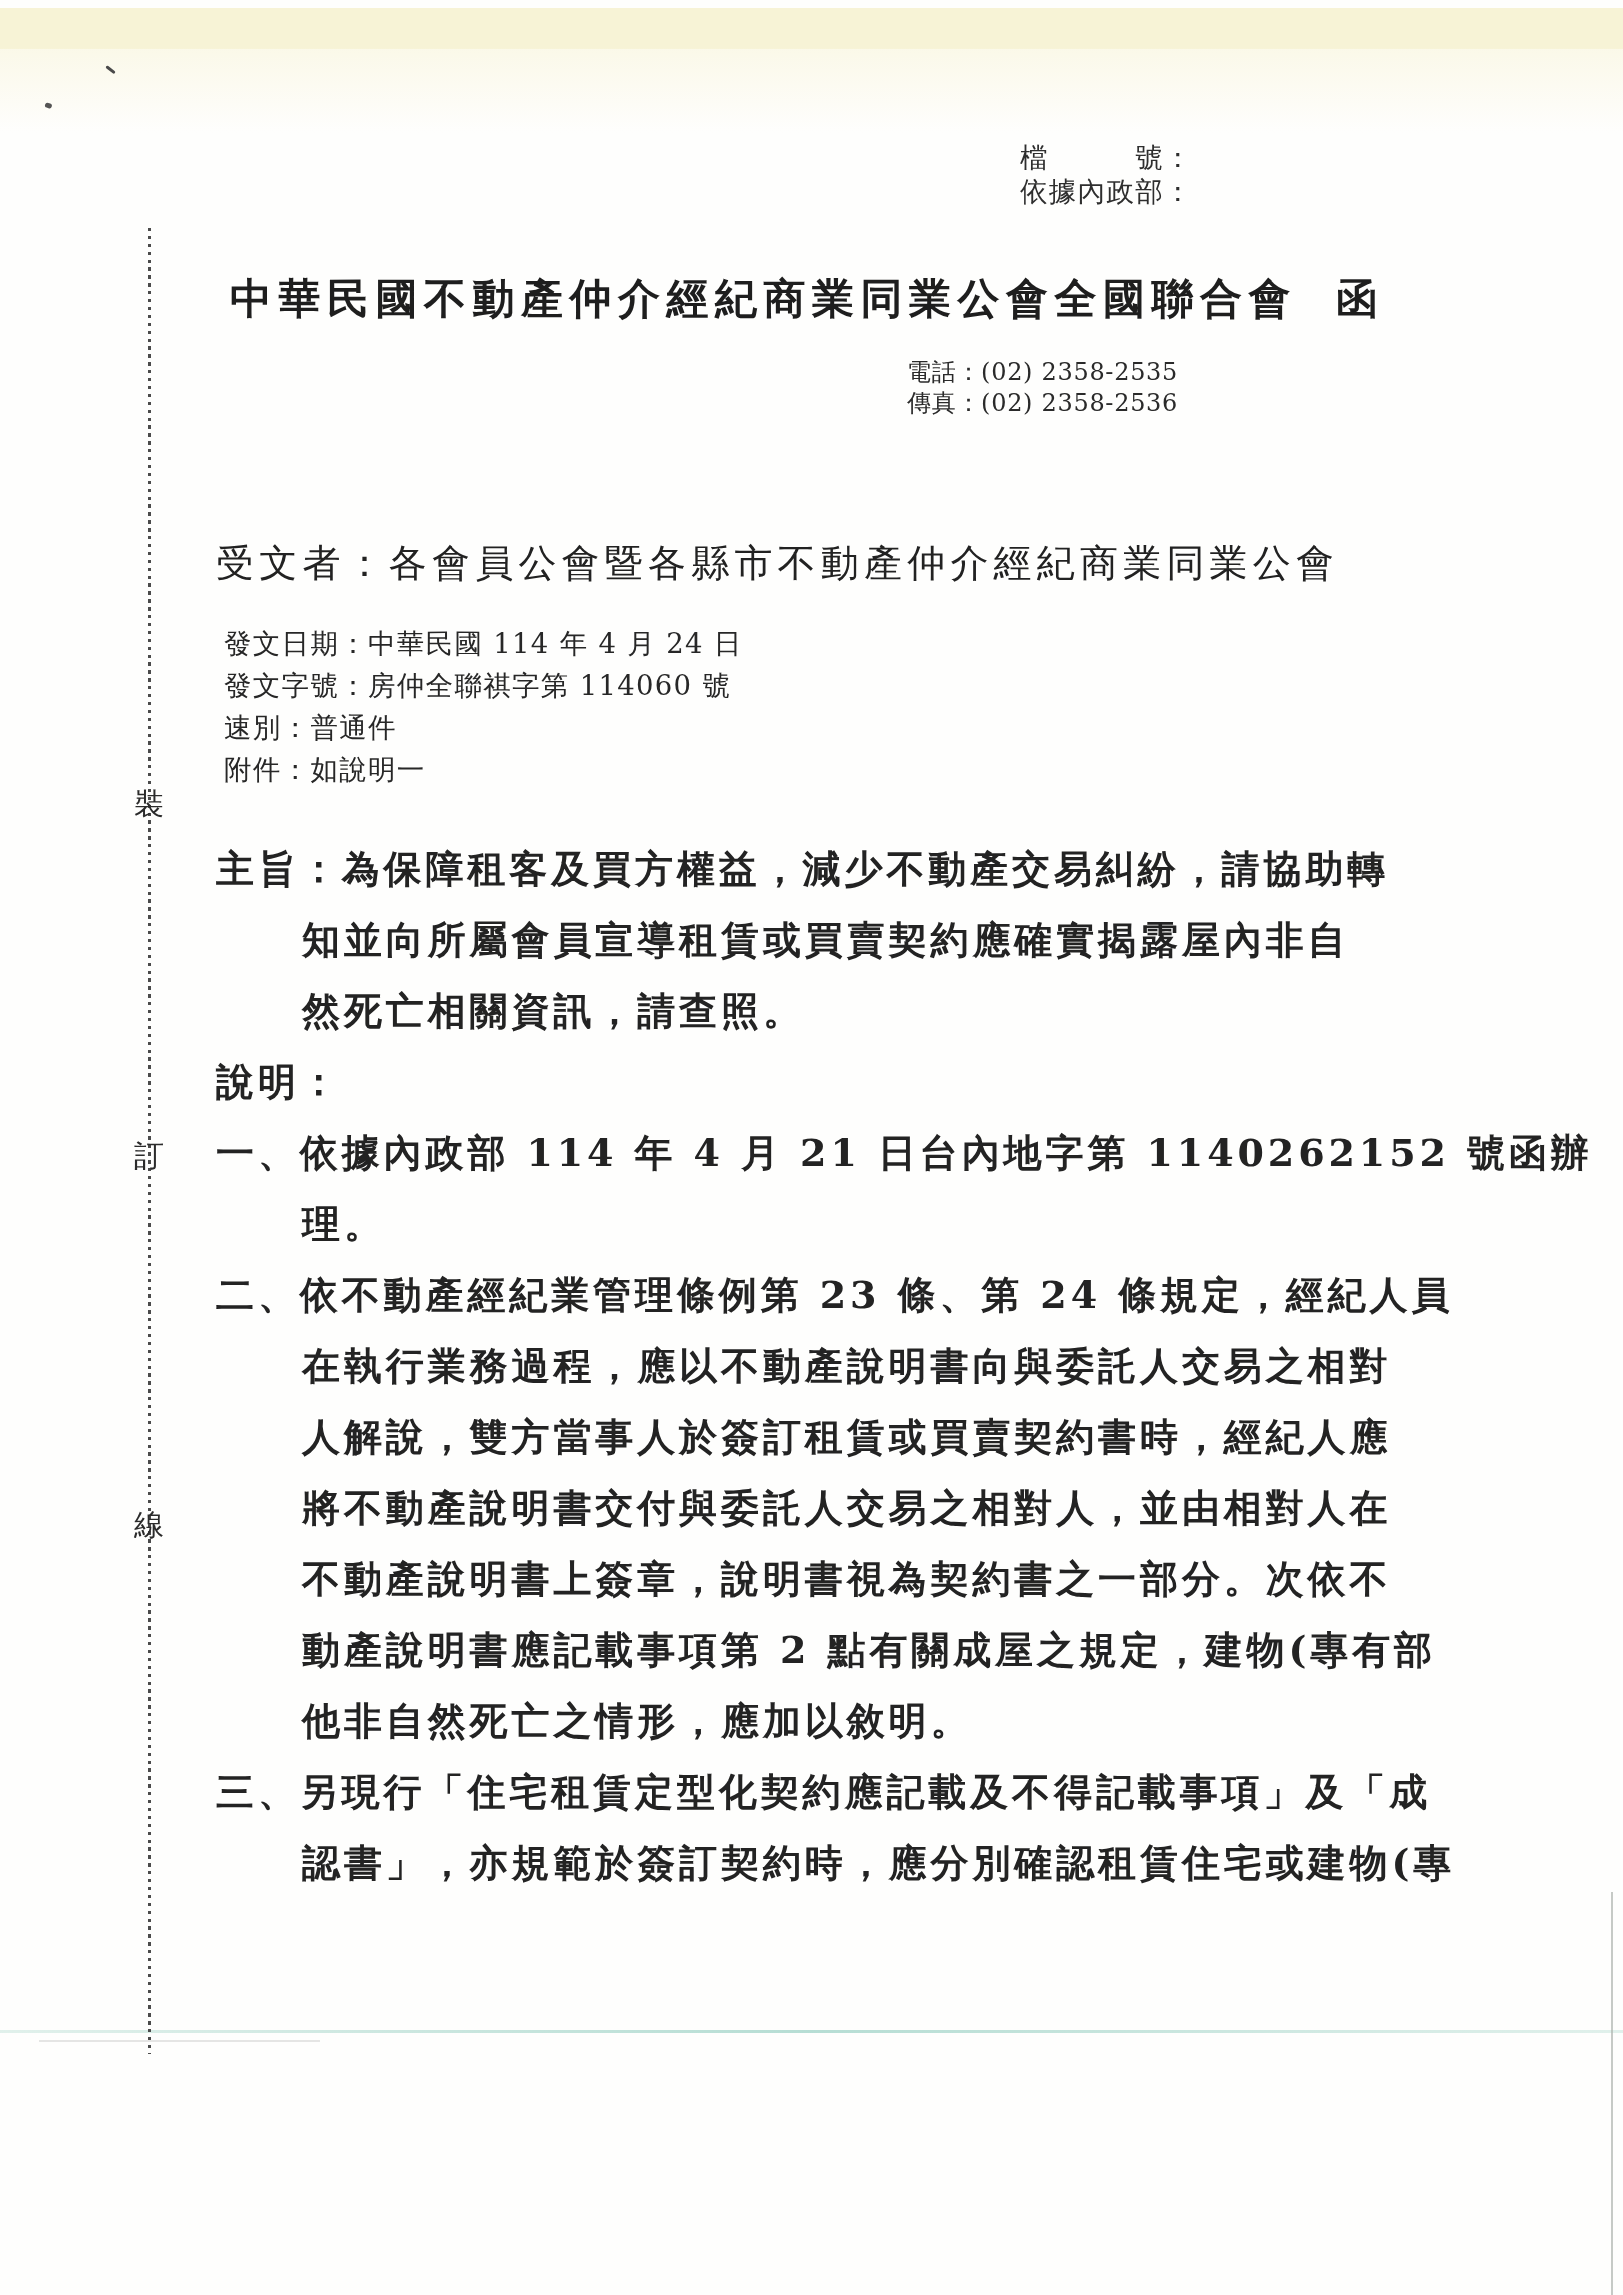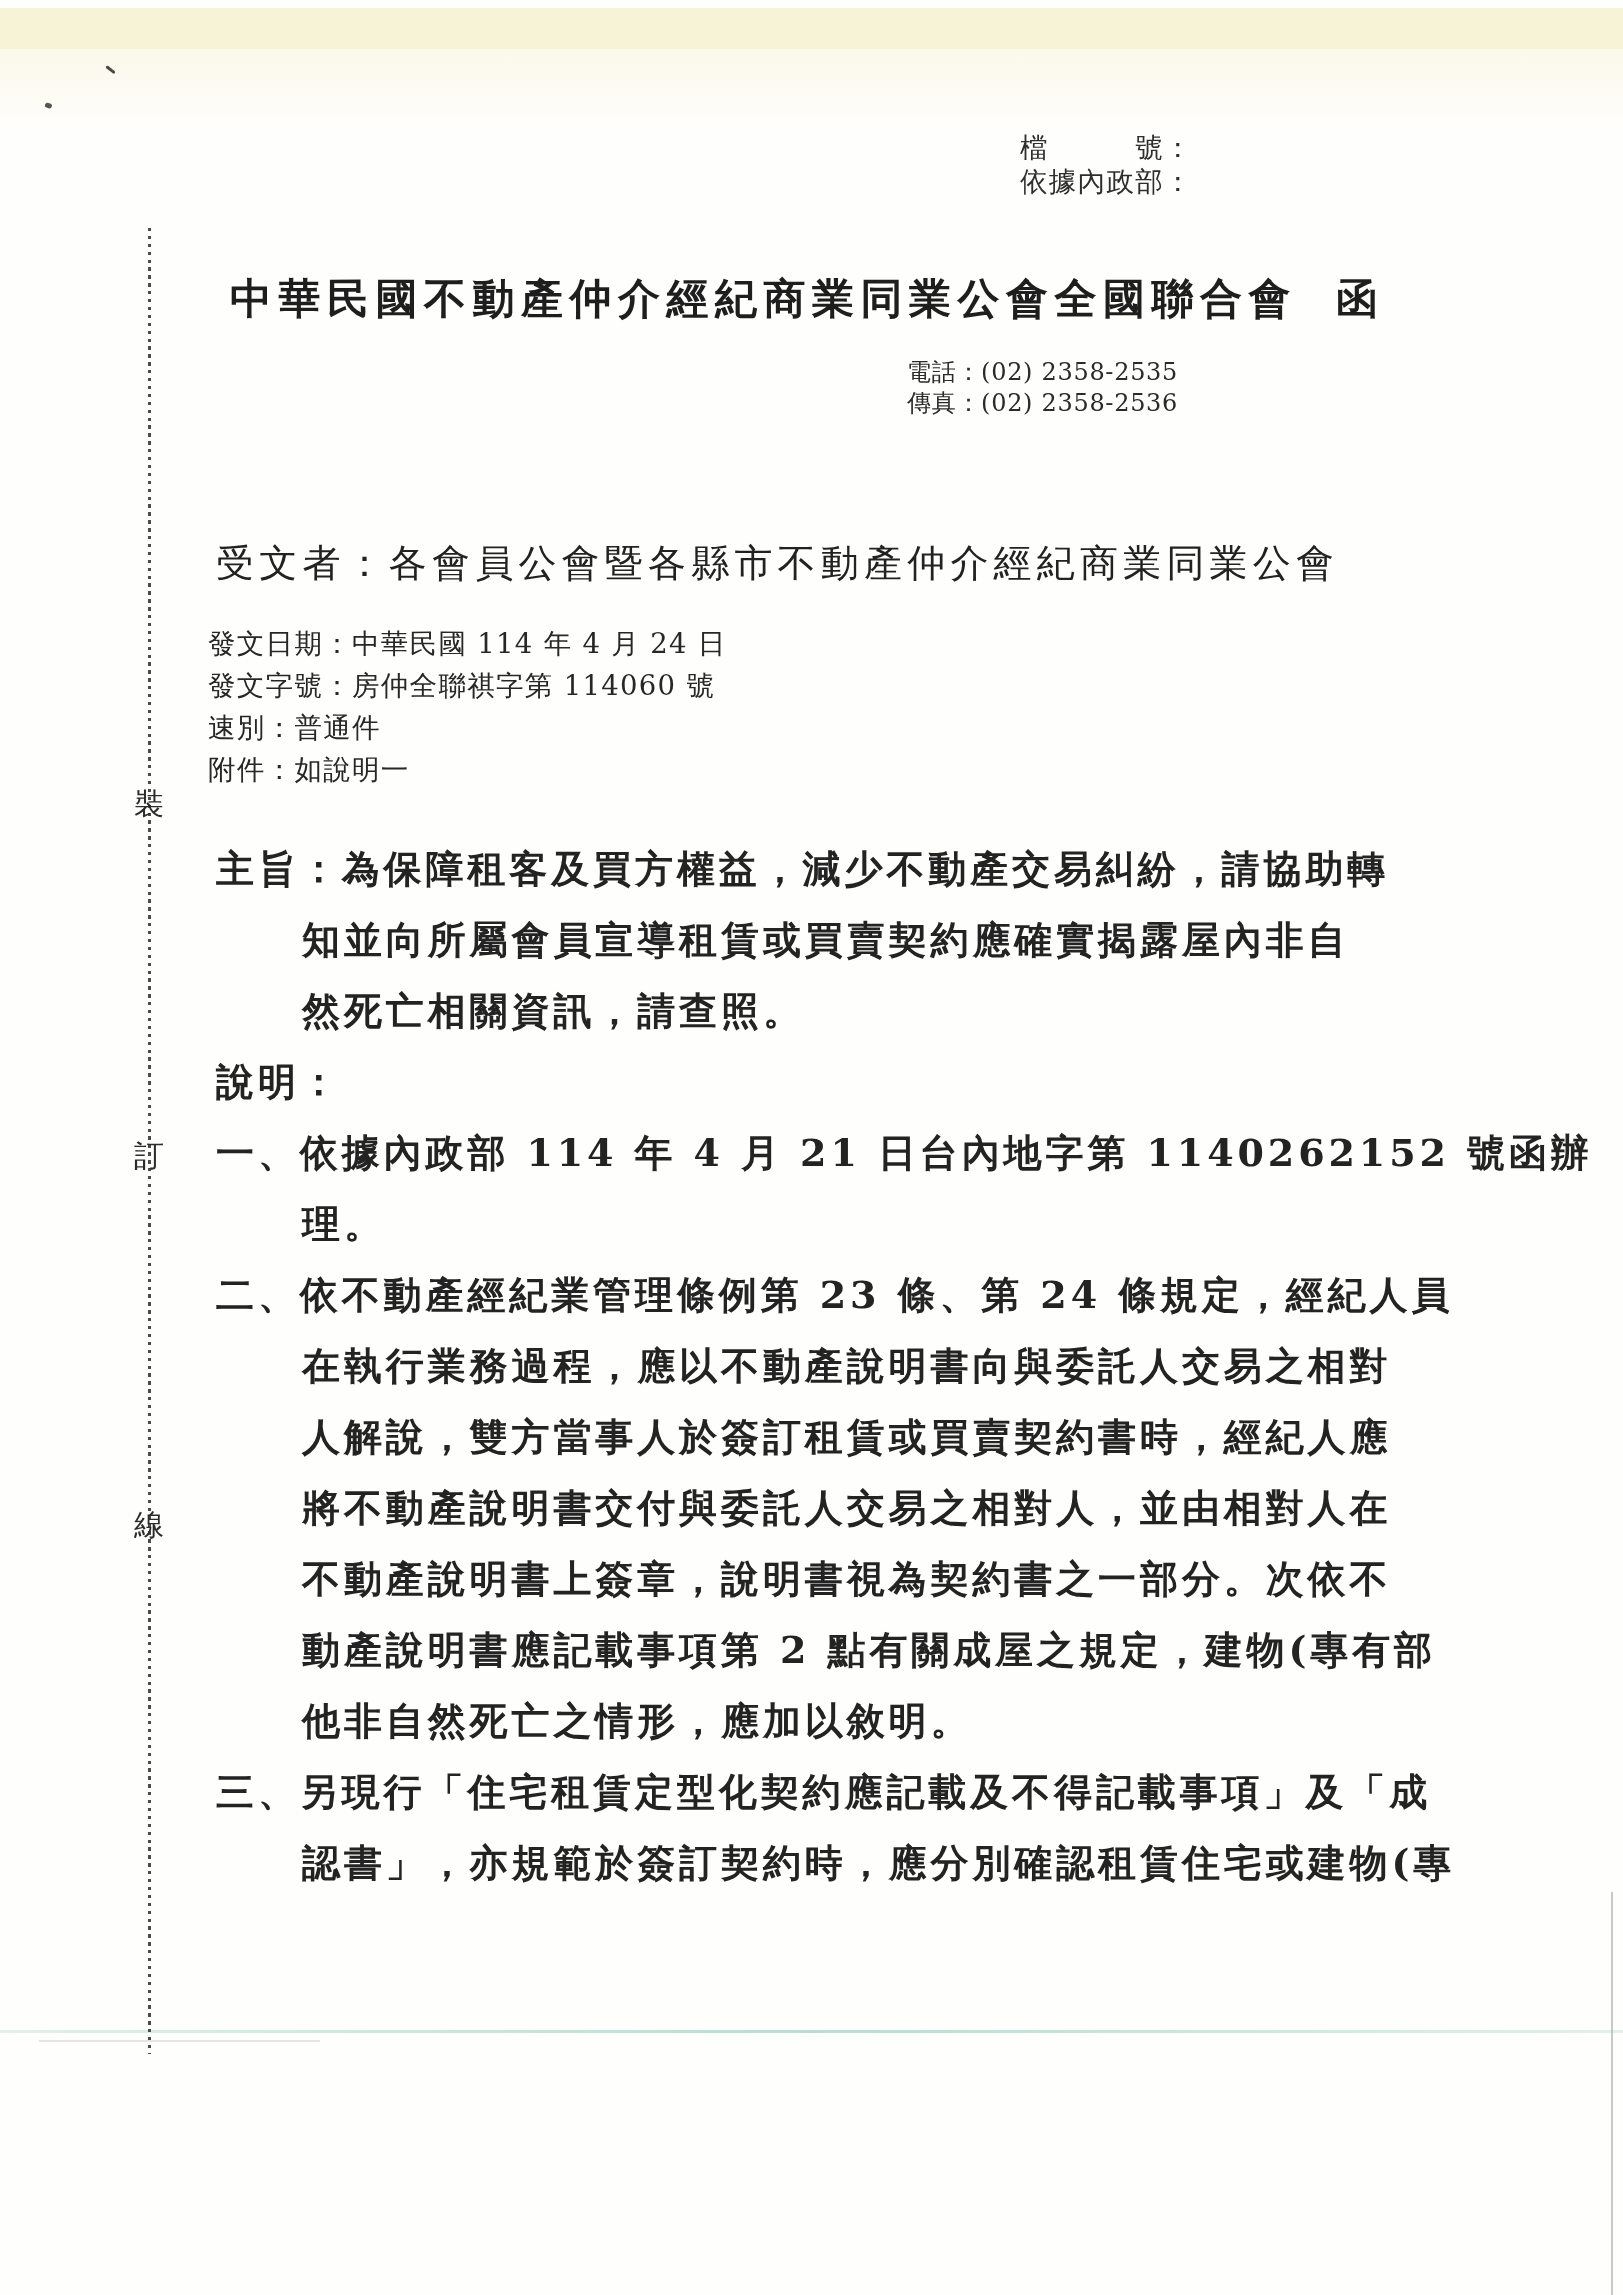--- a/index.html
+++ b/index.html
@@ -29,33 +29,33 @@
     background:#555;transform:rotate(20deg);}
   
   .binding-line{position:absolute;left:148px;top:228px;width:2.6px;height:1826px;
     background:repeating-linear-gradient(to bottom,#4b4b4b 0 3.3px,transparent 3.3px 7.9px);}
   .margin-char{position:absolute;left:132px;width:34px;text-align:center;
     font-size:30px;line-height:34px;color:#2b2b2b;}
   .margin-char:nth-of-type(1){top:787px;}
   .margin-char:nth-of-type(2){top:1139px;}
   .margin-char:nth-of-type(3){top:1508px;}
   
-  .stamp{position:absolute;left:1020px;top:130px;font-size:27.5px;line-height:34px;
+  .stamp{position:absolute;left:1020px;top:140px;font-size:27.5px;line-height:34px;
     letter-spacing:1.3px;color:#2e2e2e;}
   
   .title-row{position:absolute;left:230px;top:271px;display:flex;align-items:flex-end;
     gap:39px;font-size:42px;font-weight:600;letter-spacing:6.5px;color:#1e1e1e;white-space:nowrap;}
   
   .addr{position:absolute;left:907px;top:357px;font-size:24px;line-height:31px;
     letter-spacing:0.7px;color:#2a2a2a;white-space:nowrap;}
   
   .recipient{position:absolute;left:216px;top:538px;font-size:38px;font-weight:500;
     letter-spacing:5.2px;color:#222;white-space:nowrap;}
   
-  .meta{position:absolute;left:208px;top:622px;font-size:27.5px;line-height:42px;
+  .meta{position:absolute;left:224px;top:622px;font-size:27.5px;line-height:42px;
     letter-spacing:1.3px;color:#272727;white-space:nowrap;}
   
   .body-text{position:absolute;left:216px;top:833px;width:1198px;font-size:38px;
     letter-spacing:3.9px;color:#232323;}
   .body-line{height:71px;line-height:71px;white-space:nowrap;font-weight:bold;}
   .body-line.indent{padding-left:86px;}
 </style>
 </head>
 <body>
 

